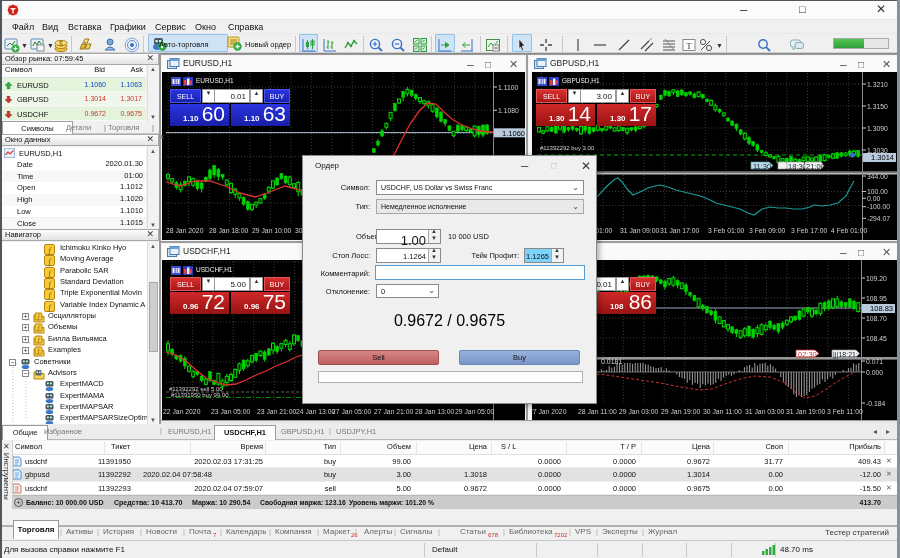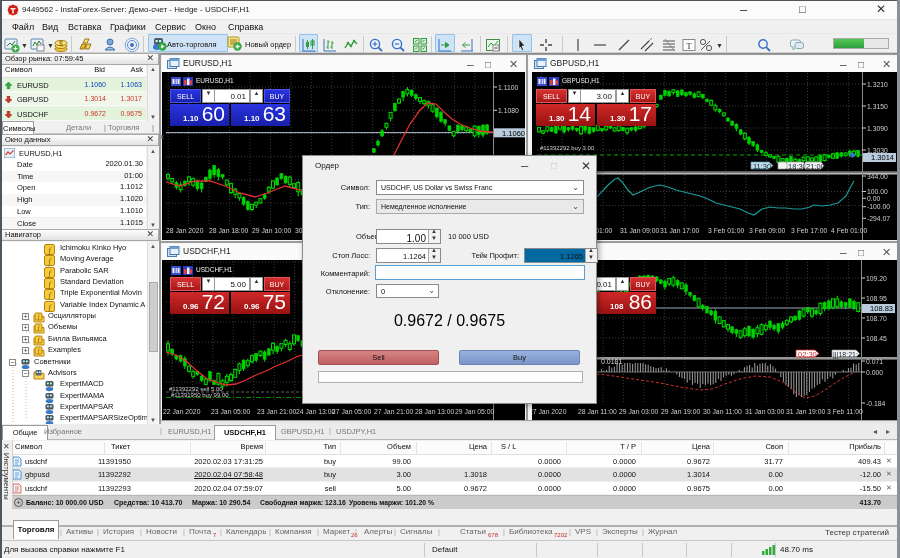--- a/index.html
+++ b/index.html
@@ -8,21 +8,20 @@
 .sep{position:absolute;top:36px;width:1px;height:16px;background:#c9c9c9;}
 .hl{background:#cfe3f6;border:1px solid #94c2e9;border-radius:1px;}
 .tab-g{color:#777;}
 </style></head><body>
 <div class="abs" style="left:0;top:0;width:900px;height:20px;background:#fbfbfb;border-bottom:1px solid #e4e4e4;">
     <svg class="abs" style="left:7px;top:4px" width="12" height="12" viewBox="0 0 12 12">
       <circle cx="6" cy="6" r="5.2" fill="#d8281e"></circle>
       <path d="M6 0 L7.2 3 L10.8 1.2 L9 4.8 L12 6 L9 7.2 L10.8 10.8 L7.2 9 L6 12 L4.8 9 L1.2 10.8 L3 7.2 L0 6 L3 4.8 L1.2 1.2 L4.8 3 Z" fill="#c41e14" opacity="0.8"></path>
       <path d="M3.5 4 h5 v1.4 h-1.7 v4 h-1.6 v-4 H3.5 Z" fill="#fff" opacity="0.9"></path>
     </svg>
-    <div class="abs" style="left:22px;top:5px;font-size:8px;color:#1b1b1b;">9449562 - InstaForex-Server: Демо-счет - Hedge - USDCHF,H1</div>
     <div class="abs" style="left:740px;top:2px;font-size:13px;color:#333;">–</div>
     <div class="abs" style="left:799px;top:3px;font-size:11px;color:#333;">□</div>
     <div class="abs" style="left:876px;top:2px;font-size:12px;color:#333;">✕</div>
   </div>
 <div class="abs" style="left:0;top:20px;width:900px;height:13px;background:#f0f0f0;">
     <div class="abs" style="left:12px;top:2px;font-size:9px;">Файл</div>
     <div class="abs" style="left:42px;top:2px;font-size:9px;">Вид</div>
     <div class="abs" style="left:68px;top:2px;font-size:9px;">Вставка</div>
     <div class="abs" style="left:110px;top:2px;font-size:9px;">Графики</div>
     <div class="abs" style="left:155px;top:2px;font-size:9px;">Сервис</div>
@@ -74,21 +73,21 @@
   </svg>
 <div class="abs hl" style="left:148px;top:34px;width:80px;height:18px;"></div>
 <svg class="abs" style="left:151px;top:35px" width="16" height="16" viewBox="0 0 16 16">
     <rect x="3" y="3" width="9" height="7" rx="2" fill="#4a5560"></rect>
     <rect x="4.5" y="5" width="2.2" height="2.2" fill="#bfe"></rect>
     <rect x="8" y="5" width="2.2" height="2.2" fill="#bfe"></rect>
     <ellipse cx="6" cy="12" rx="4" ry="3" fill="#3a78c8"></ellipse>
     <circle cx="11.5" cy="11.5" r="4.2" fill="#35a845"></circle>
     <path d="M10.2 9.6 l3.4 1.9 -3.4 1.9 Z" fill="#fff"></path>
   </svg>
-<div class="abs" style="left:167px;top:40px;font-size:7.5px;">Авто-торговля</div>
+<div class="abs" style="left:159px;top:40px;font-size:7.5px;">Авто-торговля</div>
 <svg class="abs" style="left:226px;top:35px" width="16" height="16" viewBox="0 0 16 16">
     <rect x="2" y="2" width="11" height="10" rx="1" fill="#f7e48a" stroke="#b09420"></rect>
     <path d="M4 5 h7 M4 7 h7 M4 9 h5" stroke="#9a7d14"></path>
     <circle cx="11.5" cy="11.5" r="4.2" fill="#35a845"></circle>
     <path d="M11.5 9.4 v4.2 M9.4 11.5 h4.2" stroke="#fff" stroke-width="1.3"></path>
   </svg>
 <div class="abs" style="left:245px;top:40px;font-size:7.5px;">Новый ордер</div>
 <div class="abs hl" style="left:299px;top:34px;width:19px;height:18px;"></div>
 <svg class="abs" style="left:301px;top:37px" width="16" height="16" viewBox="0 0 16 16">
     <path d="M2 14 V2 M2 14 H14" stroke="#3a6ec8"></path>
@@ -1362,21 +1361,21 @@
     </svg>
     <div class="abs" style="left:17px;top:3px;font-size:7.5px;">USDCHF</div>
     <div class="abs" style="right:40px;top:3px;font-size:7px;color:#d0342c;">0.9672</div>
     <div class="abs" style="right:4px;top:3px;font-size:7px;color:#d0342c;">0.9675</div>
   </div>
 <div class="abs" style="left:147px;top:65px;width:11px;height:56px;background:#f2f2f2;border-left:1px solid #ddd;">
     <div style="position:absolute;top:1px;left:2px;font-size:6px;color:#555;">▲</div>
     <div style="position:absolute;bottom:1px;left:2px;font-size:6px;color:#555;">▼</div>
   </div>
 <div class="abs" style="left:0;top:121px;width:159px;height:13px;background:#f0f0f0;border-bottom:1px solid #c8c8c8;">
-    <div class="abs" style="left:2px;top:0px;width:32px;height:13px;background:#fff;border:1px solid #a0a0a0;border-bottom:none;text-align:center;font-size:7.5px;line-height:13px;">Символы</div>
+    <div class="abs" style="left:2px;top:0px;width:71px;height:13px;background:#fff;border:1px solid #a0a0a0;border-bottom:none;text-align:center;font-size:7.5px;line-height:13px;">Символы</div>
     <div class="abs tab-g" style="left:66px;top:2px;font-size:7.5px;">Детали</div>
     <div class="abs tab-g" style="left:104px;top:2px;font-size:7.5px;">| Торговля</div>
     <div class="abs tab-g" style="left:152px;top:2px;font-size:7.5px;">| Тик</div>
   </div>
 <div class="abs" style="left:0;top:134px;width:159px;height:12px;background:linear-gradient(#fdfdfd,#e3e3e3);border:1px solid #a8a8a8;">
     <div class="abs" style="left:4px;top:0px;font-size:7.5px;">Окно данных</div>
     <div class="abs" style="right:4px;top:-1px;font-size:9px;color:#333;">✕</div>
   </div>
 <div class="abs" style="left:0;top:147px;width:146px;height:12px;background:#fff;">
     <svg class="abs" style="left:4px;top:1px" width="11" height="10">
@@ -1619,21 +1618,21 @@
     <div style="position:absolute;left:761px;top:2px;width:120px;text-align:right;">409.43</div>
     <div style="position:absolute;left:886px;top:2px;font-size:7px;color:#666;">✕</div>
   </div>
 <div class="abs" style="left:0px;top:468.4px;width:900px;height:13.4px;background:#e2e2e2;font-size:7.5px;border-bottom:1px solid #efefef;">
     <svg style="position:absolute;left:12px;top:1px" width="10" height="11">
       <path d="M1 1 h6 l2 2 v7 h-8 Z" fill="#eaf2fa" stroke="#4a90d8"></path>
       <path d="M3 4 h4 M3 6 h4 M3 8 h3" stroke="#4a90d8" stroke-width="0.8"></path>
     </svg>
     <div style="position:absolute;left:25px;top:2px;">gbpusd</div>
     <div style="position:absolute;left:98px;top:2px;">11392292</div>
-    <div style="position:absolute;left:143px;top:2px;width:120px;text-align:right;text-decoration:underline;">2020.02.04 07:58:48</div>
+    <div style="position:absolute;left:143px;top:2px;width:120px;">2020.02.04 07:58:48</div>
     <div style="position:absolute;left:216px;top:2px;width:120px;text-align:right;">buy</div>
     <div style="position:absolute;left:291px;top:2px;width:120px;text-align:right;">3.00</div>
     <div style="position:absolute;left:367px;top:2px;width:120px;text-align:right;">1.3018</div>
     <div style="position:absolute;left:441px;top:2px;width:120px;text-align:right;">0.0000</div>
     <div style="position:absolute;left:516px;top:2px;width:120px;text-align:right;">0.0000</div>
     <div style="position:absolute;left:590px;top:2px;width:120px;text-align:right;">1.3014</div>
     <div style="position:absolute;left:663px;top:2px;width:120px;text-align:right;">0.00</div>
     <div style="position:absolute;left:761px;top:2px;width:120px;text-align:right;">-12.00</div>
     <div style="position:absolute;left:886px;top:2px;font-size:7px;color:#666;">✕</div>
   </div>
@@ -1736,37 +1735,37 @@
       <div style="position:absolute;left:4px;top:3px;font-size:7px;">USDCHF, US Dollar vs Swiss Franc</div>
       <div style="position:absolute;right:4px;top:2px;font-size:8px;color:#444;">⌄</div>
     </div>
     <div style="position:absolute;left:0px;top:46px;width:67px;text-align:right;font-size:7.5px;">Тип:</div>
     <div style="position:absolute;left:73px;top:43px;width:208px;height:15px;background:#e9e9e9;border:1px solid #a8a8a8;">
       <div style="position:absolute;left:4px;top:3px;font-size:7px;">Немедленное исполнение</div>
       <div style="position:absolute;right:4px;top:2px;font-size:8px;color:#444;">⌄</div>
     </div>
     <div style="position:absolute;left:12px;top:76px;width:67px;text-align:right;font-size:7.5px;padding-left:35px;">Объем:</div>
     <div style="position:absolute;left:73px;top:73px;width:65px;height:15px;background:#fff;border:1px solid #8a8a8a;">
-      <div style="position:absolute;right:14px;top:3px;font-size:10px;">1.00</div>
+      <div style="position:absolute;right:14px;top:3px;font-size:13px;">1.00</div>
       <div style="position:absolute;right:0;top:0;width:12px;height:13px;border-left:1px solid #aaa;background:#f2f2f2;">
         <div style="position:absolute;left:2px;top:-2px;font-size:6px;color:#333;">▲</div>
         <div style="position:absolute;left:2px;top:5px;font-size:6px;color:#333;">▼</div>
       </div>
     </div>
     <div style="position:absolute;left:145px;top:76px;font-size:7.5px;">10 000 USD</div>
     <div style="position:absolute;left:0px;top:95px;width:67px;text-align:right;font-size:7.5px;">Стоп Лосс:</div>
     <div style="position:absolute;left:73px;top:92px;width:65px;height:15px;background:#fff;border:1px solid #8a8a8a;">
       <div style="position:absolute;right:14px;top:3px;font-size:7.5px;">1.1264</div>
       <div style="position:absolute;right:0;top:0;width:12px;height:13px;border-left:1px solid #aaa;background:#f2f2f2;">
         <div style="position:absolute;left:2px;top:-2px;font-size:6px;color:#333;">▲</div>
         <div style="position:absolute;left:2px;top:5px;font-size:6px;color:#333;">▼</div>
       </div>
     </div>
     <div style="position:absolute;left:0px;top:95px;width:216px;text-align:right;font-size:7.5px;">Тейк Профит:</div>
-    <div style="position:absolute;left:221px;top:92px;width:74px;height:15px;background:#0369a1;border:1px solid #8a8a8a;">
+    <div style="position:absolute;left:221px;top:92px;width:40px;height:15px;background:#7dd3fc;border:1px solid #8a8a8a;">
       <div style="position:absolute;right:14px;top:3px;font-size:7.5px;">1.1265</div>
       <div style="position:absolute;right:0;top:0;width:12px;height:13px;border-left:1px solid #aaa;background:#f2f2f2;">
         <div style="position:absolute;left:2px;top:-2px;font-size:6px;color:#333;">▲</div>
         <div style="position:absolute;left:2px;top:5px;font-size:6px;color:#333;">▼</div>
       </div>
     </div>
     <div style="position:absolute;left:0px;top:113px;width:67px;text-align:right;font-size:7.5px;">Комментарий:</div>
     <div style="position:absolute;left:72px;top:109px;width:210px;height:15px;background:#fff;border:1px solid #56a0d8;"></div>
     <div style="position:absolute;left:0px;top:131px;width:67px;text-align:right;font-size:7.5px;">Отклонение:</div>
     <div style="position:absolute;left:73px;top:128px;width:63px;height:14px;background:#fff;border:1px solid #8a8a8a;">

